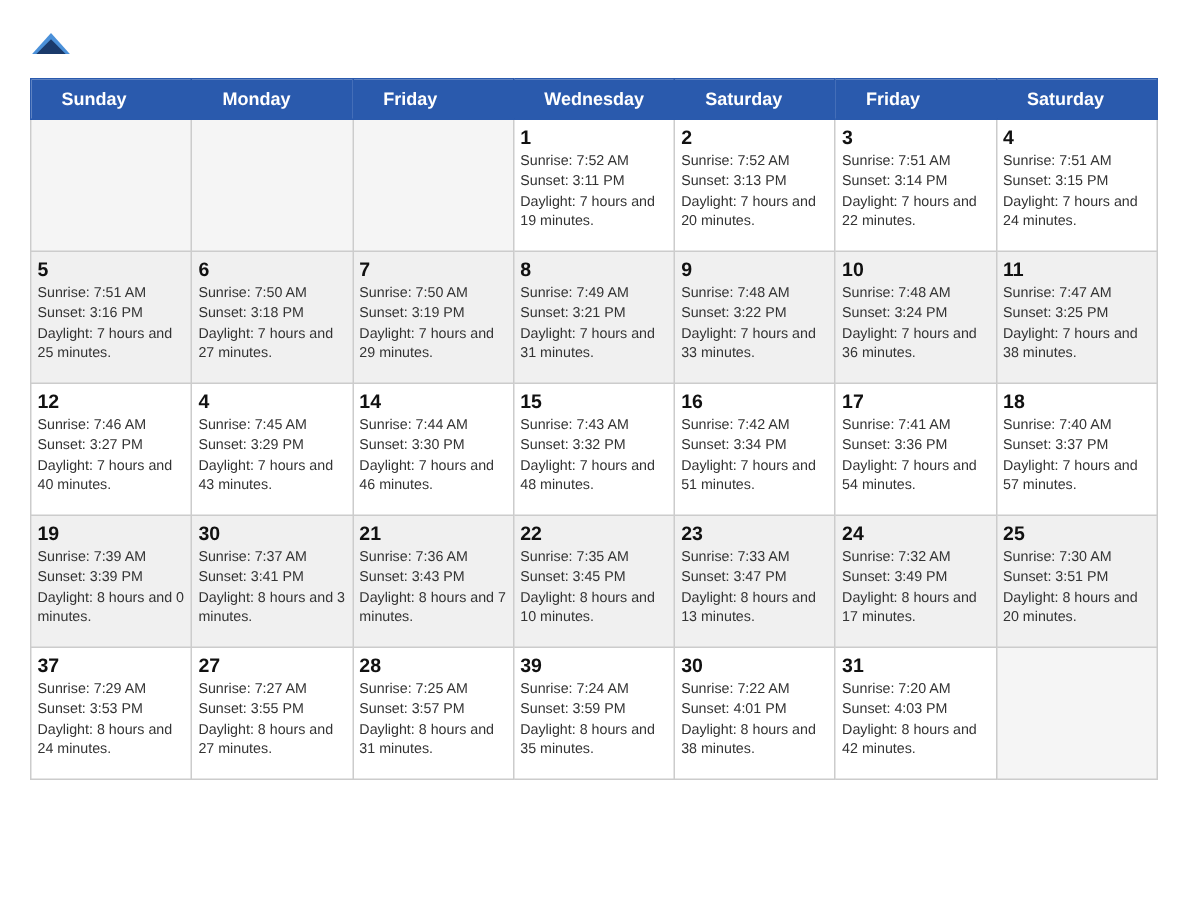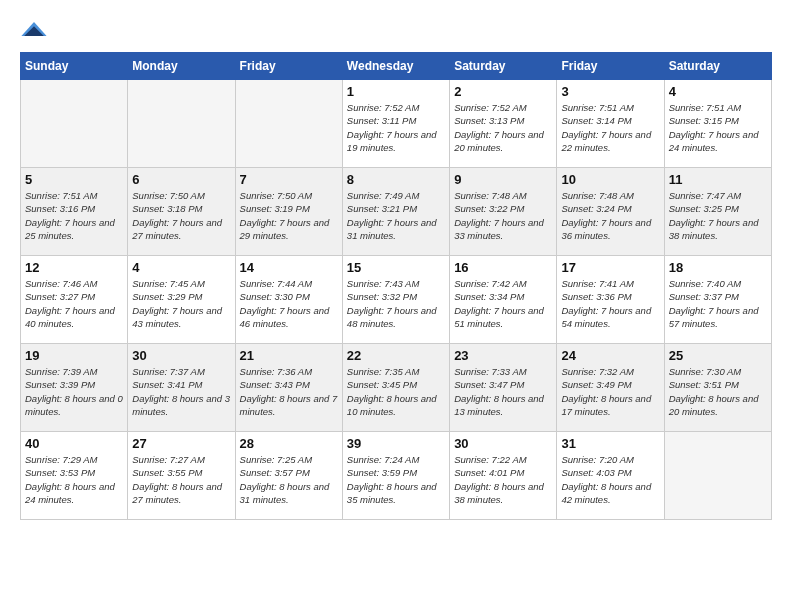--- a/index.html
+++ b/index.html
@@ -46,21 +46,21 @@
     .calendar {
       width: 100%;
       border-collapse: collapse;
       table-layout: fixed;
     }
     .calendar th {
       background: #2a5aad;
       color: #fff;
       font-size: 12px;
       font-weight: bold;
-      padding: 6px 4px;
+      padding: 6px 20px;
       text-align: left;
       border: 1px solid #2a5aad;
     }
     .calendar td {
       border: 1px solid #ccc;
       vertical-align: top;
       padding: 4px 4px;
       font-size: 10px;
       color: #333;
       min-height: 80px;
@@ -72,21 +72,20 @@
     .day-num {
       font-size: 13px;
       font-weight: bold;
       color: #111;
       margin-bottom: 2px;
     }
     .cell-text {
       font-size: 9.5px;
       line-height: 1.4;
       color: #333;
-      font-style: italic;
     }
     .row-shaded td {
       background: #f0f0f0;
     }
     .row-white td {
       background: #ffffff;
     }
   </style>
 </head>
 <body>
@@ -229,21 +228,21 @@
           <div class="day-num">24</div>
           <div class="cell-text">Sunrise: 7:32 AM<br>Sunset: 3:49 PM<br>Daylight: 8 hours and 17 minutes.</div>
         </td>
         <td>
           <div class="day-num">25</div>
           <div class="cell-text">Sunrise: 7:30 AM<br>Sunset: 3:51 PM<br>Daylight: 8 hours and 20 minutes.</div>
         </td>
       </tr>
       <tr class="row-white">
         <td>
-          <div class="day-num">40</div>
+          <div class="day-num">37</div>
           <div class="cell-text">Sunrise: 7:29 AM<br>Sunset: 3:53 PM<br>Daylight: 8 hours and 24 minutes.</div>
         </td>
         <td>
           <div class="day-num">27</div>
           <div class="cell-text">Sunrise: 7:27 AM<br>Sunset: 3:55 PM<br>Daylight: 8 hours and 27 minutes.</div>
         </td>
         <td>
           <div class="day-num">28</div>
           <div class="cell-text">Sunrise: 7:25 AM<br>Sunset: 3:57 PM<br>Daylight: 8 hours and 31 minutes.</div>
         </td>

